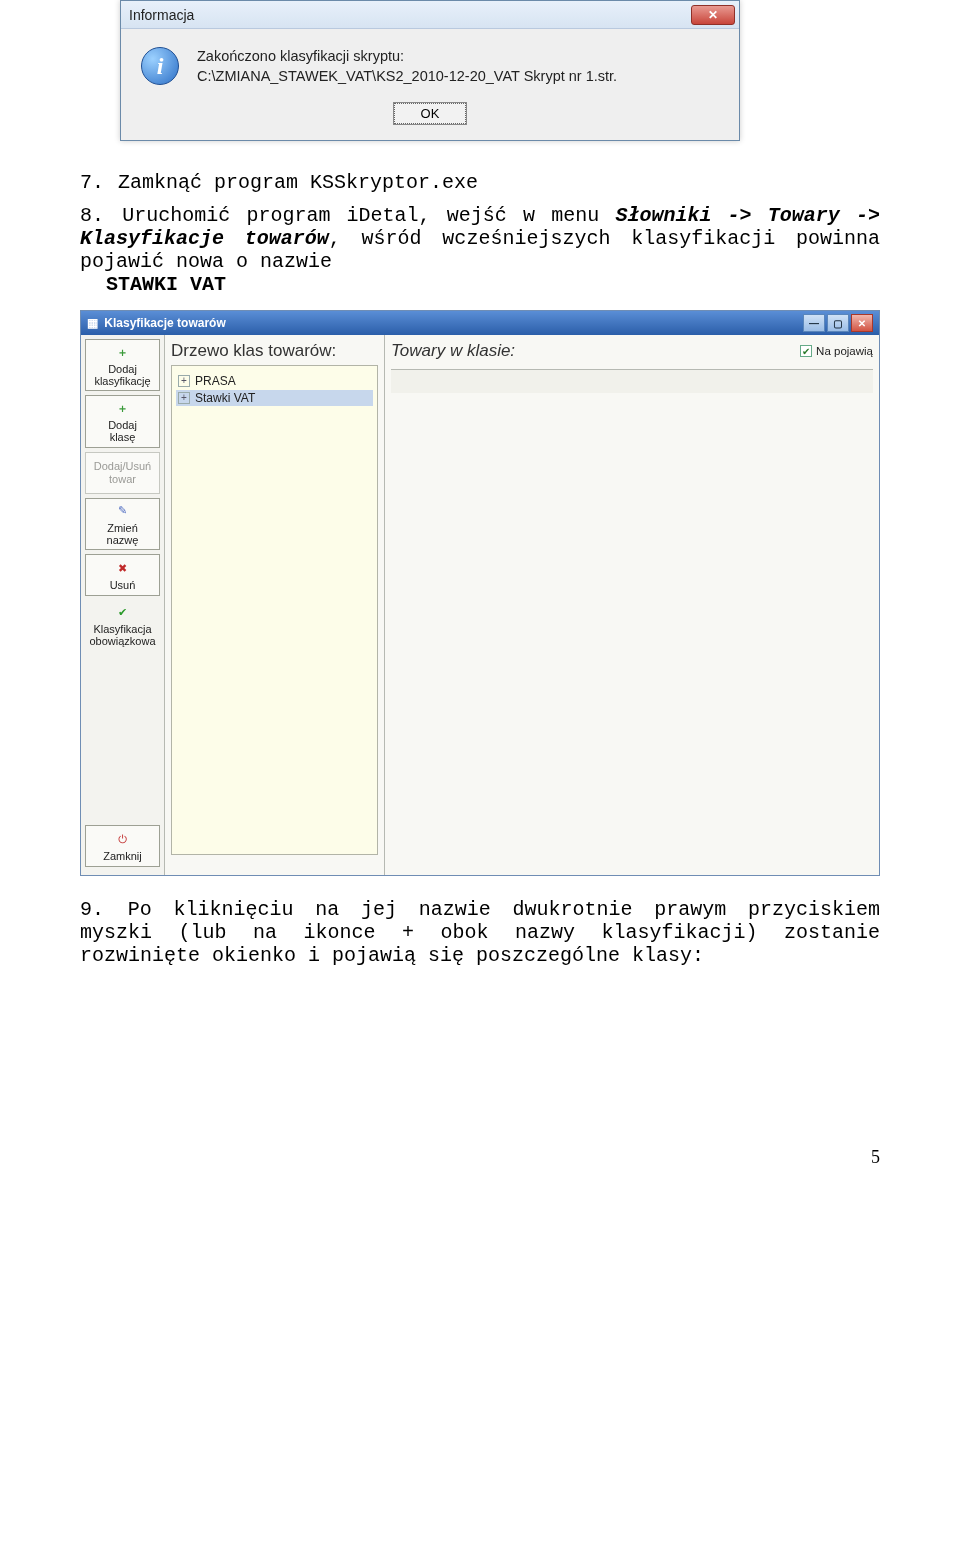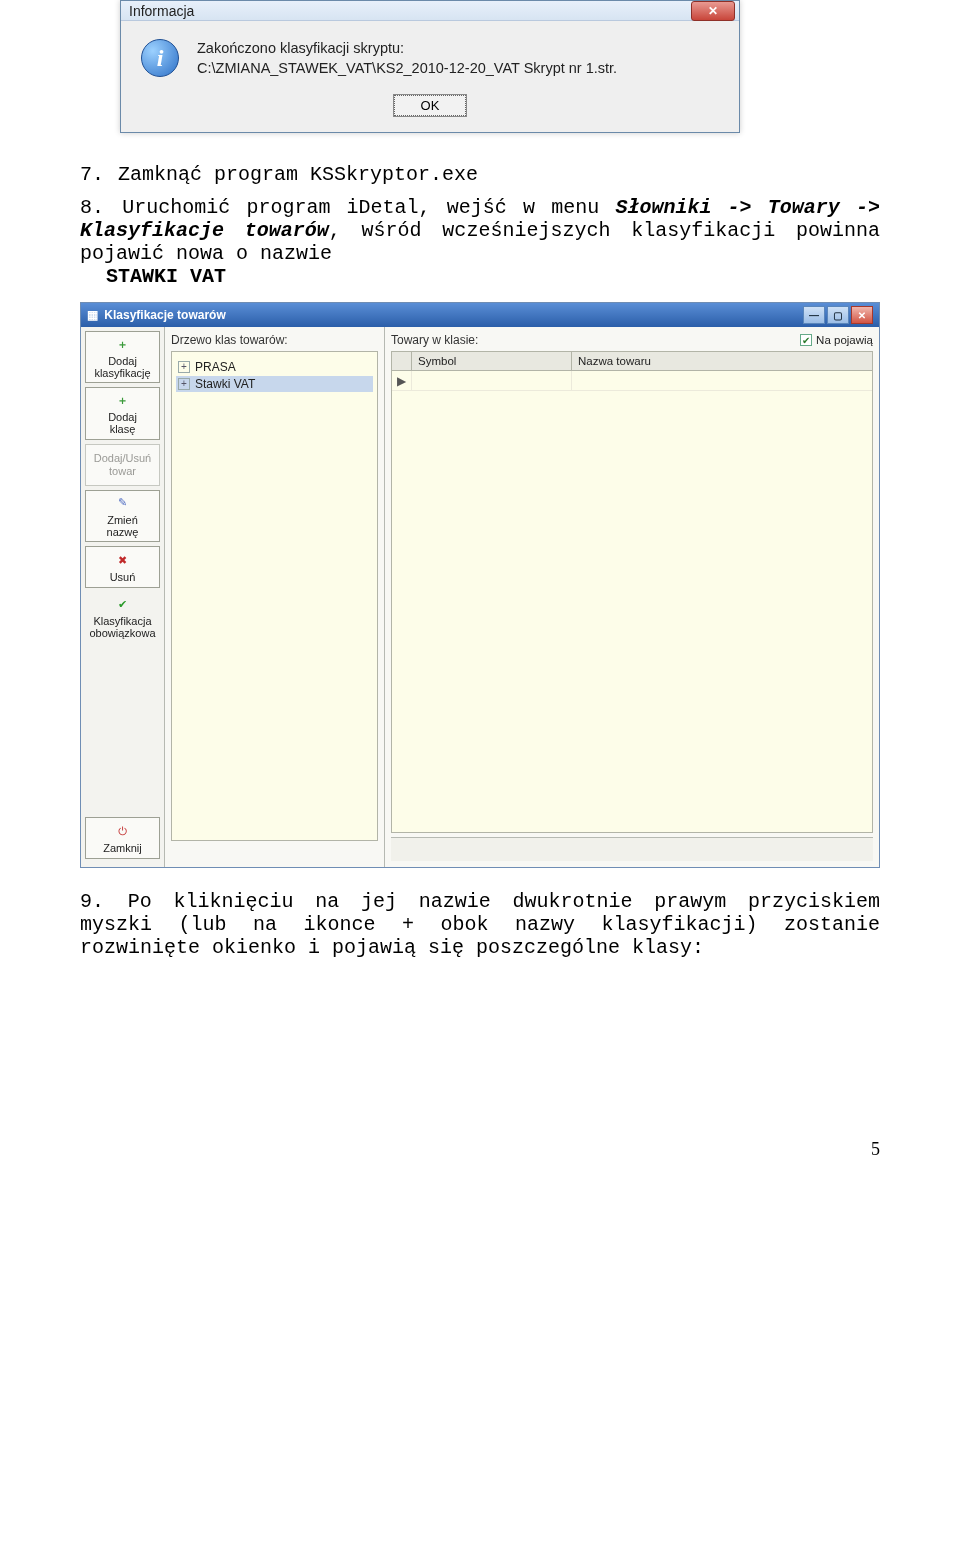--- a/index.html
+++ b/index.html
@@ -13,21 +13,21 @@
     padding: 0 80px 40px 80px;
   }
   .dialog {
     width: 620px;
     margin: 0 0 30px 40px;
     border: 1px solid #6b8aa9;
     background: #efefef;
     box-shadow: 0 0 6px rgba(0,0,0,.2);
   }
   .dlg-title {
-    height: 20px;
+    height: 28px;
     background: linear-gradient(#e8f0fa, #d7e4f2);
     border-bottom: 1px solid #b9c9de;
     display: flex;
     align-items: center;
     padding: 0 4px 0 8px;
     font-family: "Segoe UI", Tahoma, sans-serif;
     font-size: 14px;
     color: #222;
   }
   .dlg-title .spacer { flex: 1; }
@@ -125,41 +125,41 @@
   }
   .sb-btn.disabled { color:#9a9a96; border-color:#c6c8c1; }
   .sb-btn .ic { width:18px;height:18px;margin-bottom:2px;display:flex;align-items:center;justify-content:center;}
   .sb-spacer { flex:1; }
   .midcol {
     width:220px;
     background:#f8f8f4;
     border-right:1px solid #b6b9b2;
     padding:6px;
   }
-  .lbl { font-size:12px; color:#333; margin-bottom:4px; }
+  .lbl { font-size:17px; color:#333; margin-bottom:4px; }
   .tree {
     background:#fdfde9;
     border:1px solid #b2b4a7;
     height:490px;
     padding:6px 4px;
     font-size:12px;
   }
   .tree-item { display:flex;align-items:center;padding:1px 2px;margin:1px 0;}
   .tree-item.selected { background:#c7d7ec; }
   .exp { width:12px;height:12px;border:1px solid #9aa;
          display:flex;align-items:center;justify-content:center;
          font-size:10px;line-height:1;margin-right:5px;color:#556;}
   .rightcol {
     flex:1;
     background:#f8f8f4;
     padding:6px;
     display:flex;flex-direction:column;
   }
   .righthead { display:flex;align-items:center;margin-bottom:4px;}
-  .righthead .lbl { margin:0; flex:1; }
+  .righthead .lbl { margin:0; flex:1;font-style:italic; }
   .chk { width:12px;height:12px;border:1px solid #6a8;background:#fff;display:inline-flex;align-items:center;justify-content:center;font-size:10px;color:#2a7a2a;margin-right:4px;}
   .grid {
     flex:1;
     border:1px solid #b2b4a7;
     background:#fdfde9;
     display:flex;flex-direction:column;
   }
   .grid-head { display:flex; background:#e8e8e0;border-bottom:1px solid #b2b4a7;}
   .gh { padding:3px 6px;border-right:1px solid #b2b4a7;font-size:11.5px;}
   .gh.mark{width:20px;}
@@ -269,32 +269,20 @@
         </div>
       </div>
     </div>
 
     <div class="rightcol">
       <div class="righthead">
         <div class="lbl">Towary w klasie:</div>
         <span class="chk">✔</span>
         <span style="font-size:11.5px;">Na pojawią</span>
       </div>
-      <div class="grid">
-        <div class="grid-head">
-          <div class="gh mark"></div>
-          <div class="gh sym">Symbol</div>
-          <div class="gh name">Nazwa towaru</div>
-        </div>
-        <div class="grid-row">
-          <div class="cell mark">▶</div>
-          <div class="cell sym"></div>
-          <div class="cell name"></div>
-        </div>
-      </div>
       <div class="statusarea"></div>
     </div>
   </div>
 </div>
 
 <div class="step">
   <span class="step-num">9.</span>
   <span>Po kliknięciu na jej nazwie dwukrotnie prawym przyciskiem myszki (lub na ikonce + obok nazwy klasyfikacji) zostanie rozwinięte okienko i pojawią się poszczególne klasy:</span>
 </div>
 

